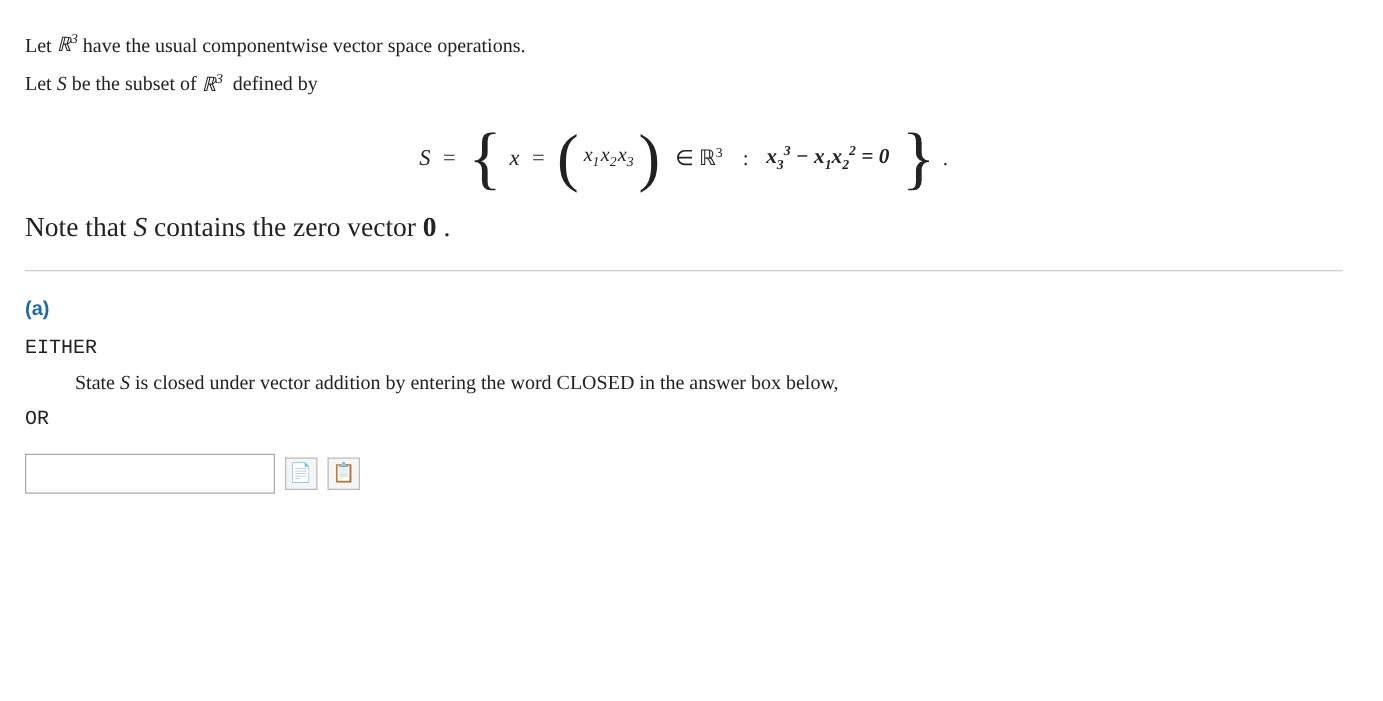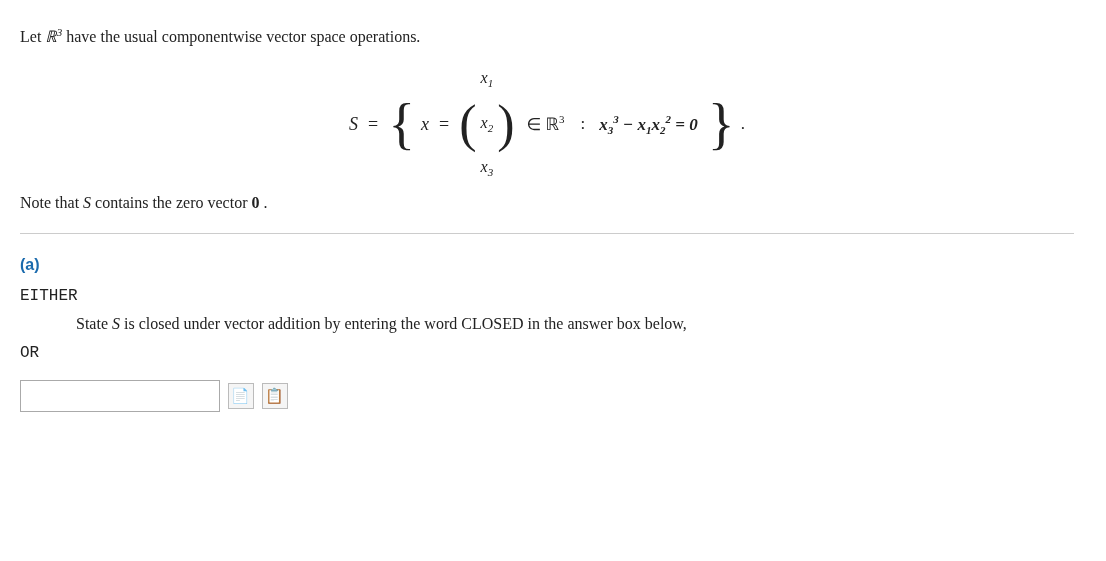--- a/index.html
+++ b/index.html
@@ -50,39 +50,39 @@
       font-family: 'Times New Roman', serif;
     }
     .paren-left, .paren-right {
       font-size: 52px;
       line-height: 1;
       font-family: 'Times New Roman', serif;
       font-weight: 100;
     }
     .vector-entries {
       display: flex;
-      flex-direction: column;
-      align-items: center;
-      gap: 20px;
+      flex-direction: row;
+      align-items: center;
+      gap: 1px;
       padding: 0 4px;
     }
     .vector-entry {
       font-style: italic;
       font-size: 16px;
       line-height: 1.4;
     }
     .vector-wrap {
       display: flex;
       align-items: center;
     }
     sup { font-size: 11px; }
     sub { font-size: 11px; }
     .note-line {
       margin-top: 5px;
-      font-size: 16px;
+      font-size: 22px;
       line-height: 1.5;
     }
     .divider {
       border: none;
       border-top: 1px solid #ccc;
       margin: 18px 0;
     }
     .part-label {
       color: #1a6aad;
       font-weight: bold;
@@ -93,21 +93,21 @@
     .either-or-block {
       font-size: 16px;
       line-height: 1.6;
     }
     .either-label, .or-label {
       font-family: Liberation Mono, monospace;
       font-weight: normal;
       margin-bottom: 2px;
     }
     .indented {
-      margin-left: 56px;
+      margin-left: 40px;
       margin-bottom: 4px;
     }
     .answer-row {
       display: flex;
       align-items: center;
       gap: 8px;
       margin-top: 14px;
       margin-left: 0;
     }
     .answer-input {
@@ -138,20 +138,23 @@
     }
   </style>
 </head>
 <body>
 
 <div class="page">
 
   <div class="intro-block">
     <div class="intro-line">
       Let <span class="math-inline">ℝ<sup>3</sup></span> have the usual componentwise vector space operations.
+    </div>
+    <div class="intro-line">
+      Let <span class="math-fraktur">S</span> be the subset of <span class="math-inline">ℝ<sup>3</sup></span>&nbsp; defined by
     </div>
   </div>
 
   <div class="set-display">
     <div class="set-equation">
 
       <span class="math-fraktur" style="font-style:italic;">S</span>
       <span style="margin:0 4px;">=</span>
       <span class="big-brace">{</span>
 

